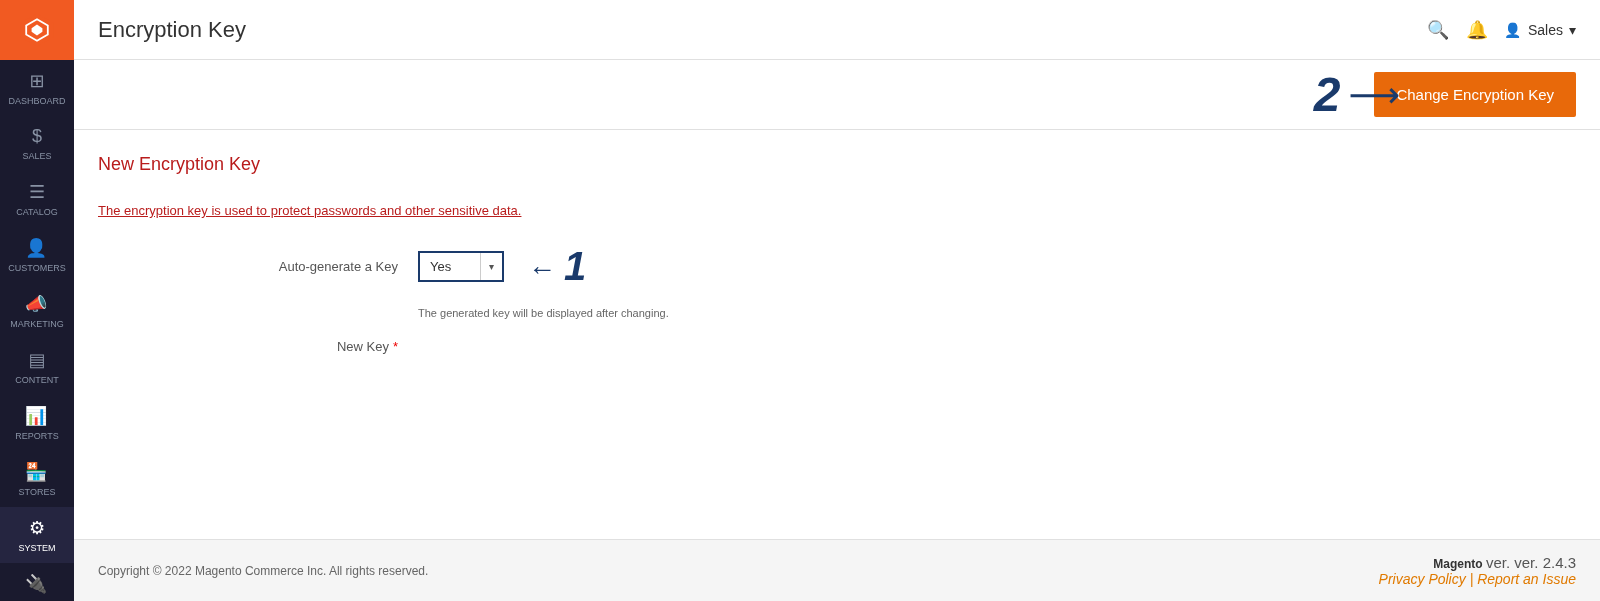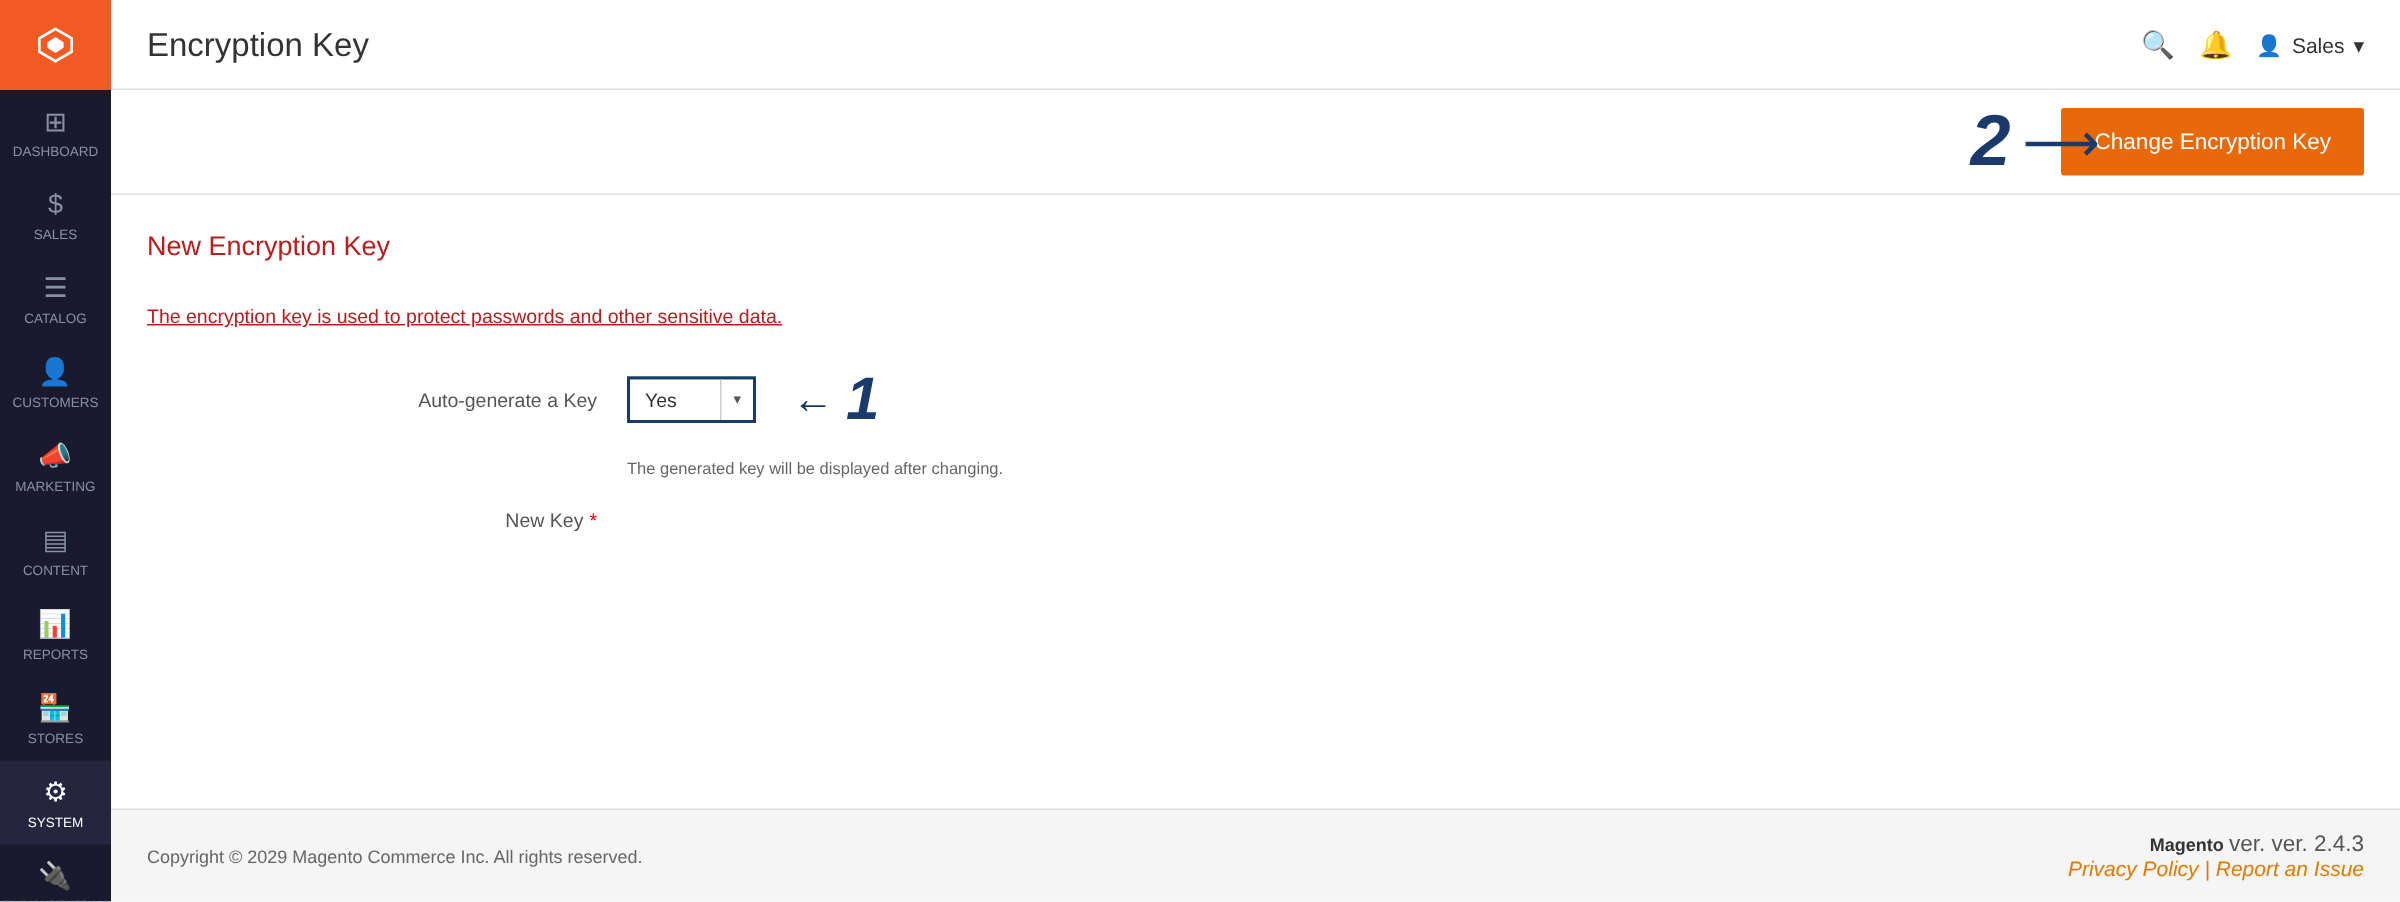--- a/index.html
+++ b/index.html
@@ -359,21 +359,21 @@
       <div class="hint-text">The generated key will be displayed after changing.</div>
 
       <div class="new-key-row">
         <label class="form-label">
           <span>New Key</span><span class="required-star">*</span>
         </label>
       </div>
     </div>
 
     <footer class="footer">
-      <span>Copyright © 2029 Magento Commerce Inc. All rights reserved.</span>
+      <span>Copyright © 2022 Magento Commerce Inc. All rights reserved.</span>
       <div class="footer-right">
         <div>
           <span class="footer-brand">Magento</span>
           <span class="footer-version"> ver. <span>ver. 2.4.3</span></span>
         </div>
         <div class="footer-links">
           <a href="#">Privacy Policy</a>
           <span> | </span>
           <a href="#">Report an Issue</a>
         </div>

